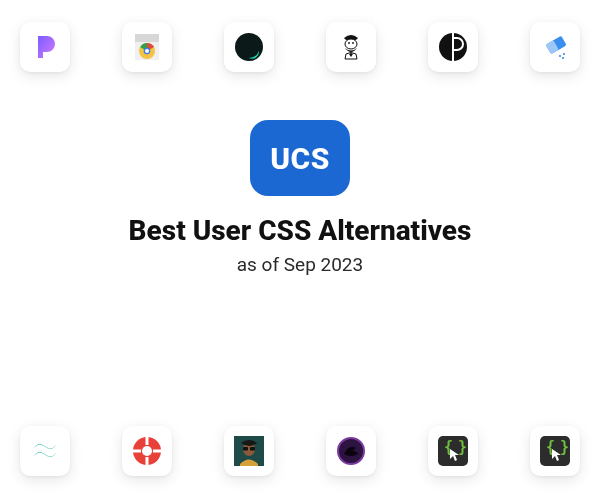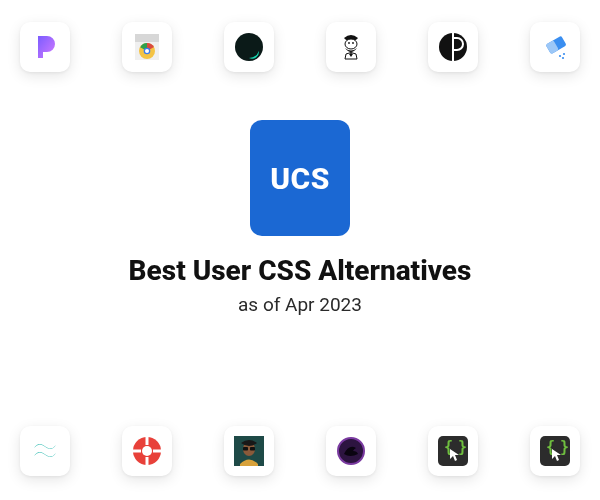--- a/index.html
+++ b/index.html
@@ -37,22 +37,22 @@
 }
 .hero {
   display: flex;
   flex-direction: column;
   align-items: center;
   margin-top: 48px;
   margin-bottom: 50px;
 }
 .hero-icon {
   width: 100px;
-  height: 116px;
-  border-radius: 12px;
+  height: 76px;
+  border-radius: 18px;
   background: #1b68d3;
   display: flex;
   align-items: center;
   justify-content: center;
   color: #fff;
   font-weight: 800;
   font-size: 30px;
   letter-spacing: 0.5px;
   margin-bottom: 18px;
 }
@@ -133,21 +133,21 @@
       <circle cx="25" cy="28" r="1.1" fill="#3a8ef0"></circle>
     </svg>
   </div>
 </div>
 
 <div class="hero">
   <div class="hero-icon">
     <span>UCS</span>
   </div>
   <h1 class="hero-title">Best User CSS Alternatives</h1>
-  <div class="hero-subtitle">as of Apr 2023</div>
+  <div class="hero-subtitle">as of Sep 2023</div>
 </div>
 
 <div class="icon-row bottom-row">
   <div class="icon-tile">
     <svg class="icon-svg" viewBox="0 0 34 34">
       <path d="M6 14 q4-6 9-3 q3 2 5 3 q4 2 8-3 q-4 6 -9 3 q-3-2 -5-3 q-4-2 -8 3z" fill="#2dbab0"></path>
       <path d="M6 22 q4-6 9-3 q3 2 5 3 q4 2 8-3 q-4 6 -9 3 q-3-2 -5-3 q-4-2 -8 3z" fill="#2dbab0"></path>
     </svg>
   </div>
   <div class="icon-tile">

